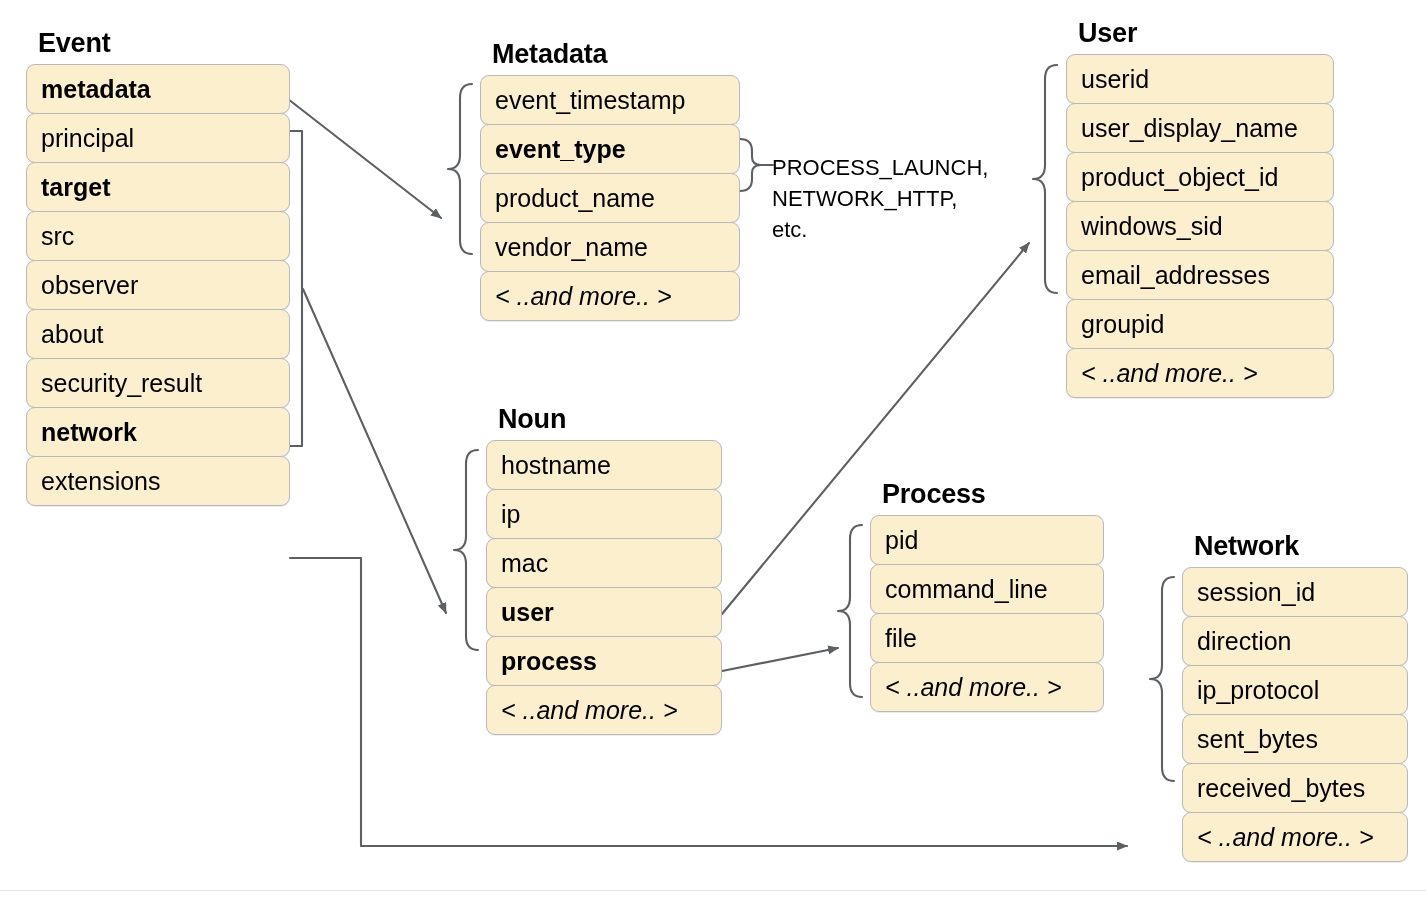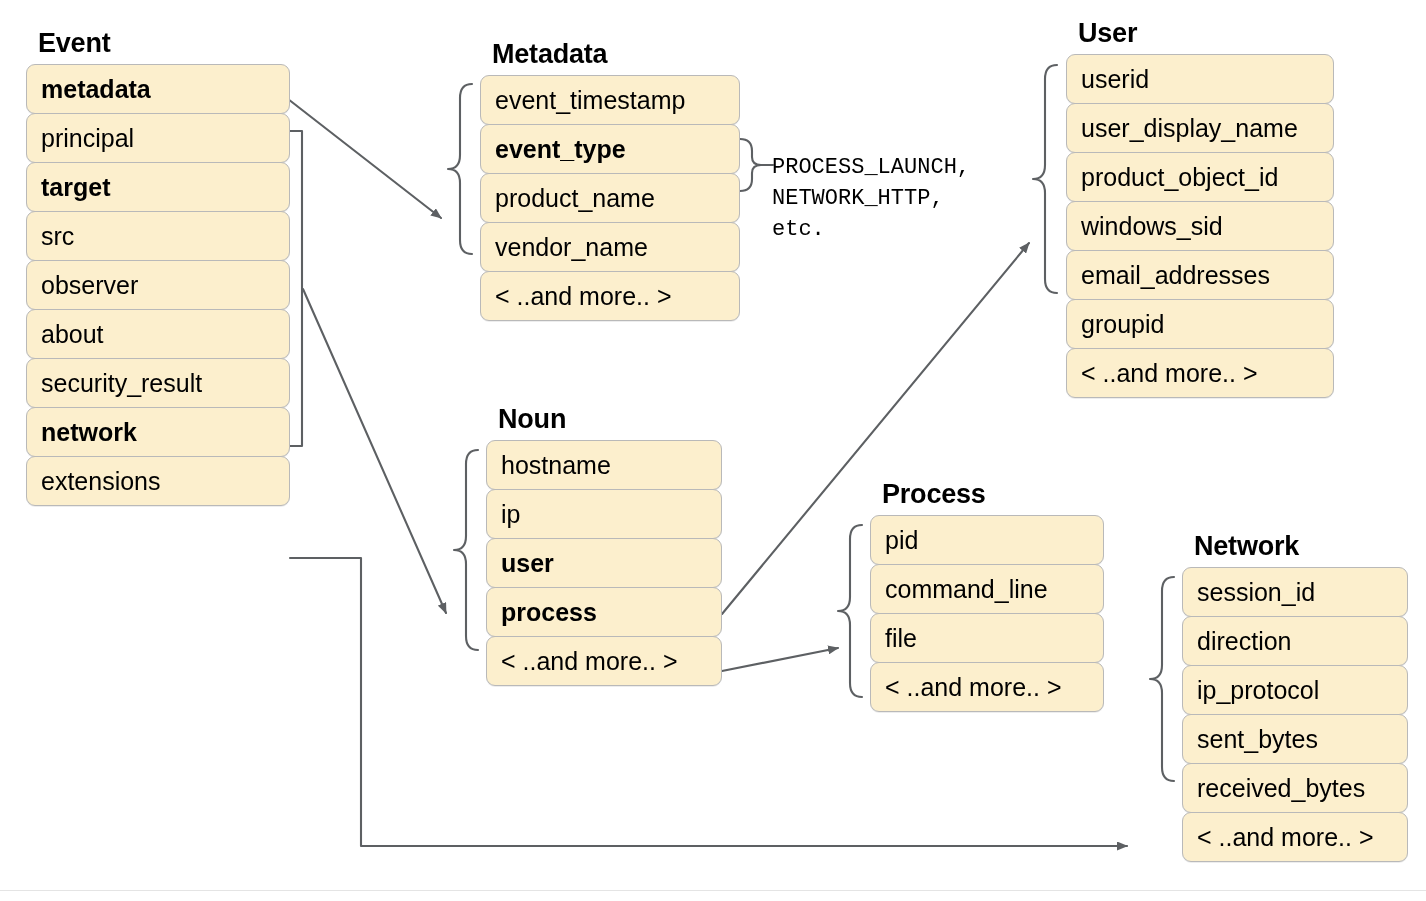--- a/index.html
+++ b/index.html
@@ -58,20 +58,21 @@
     white-space: nowrap;
     box-shadow: 0 1px 0 rgba(0,0,0,0.07);
   }
   .field:first-child {
     margin-top: 0;
   }
   .field.bold {
     font-weight: bold;
   }
   .field.more {
+    font-style: italic;
   }
   .enum-note {
     position: absolute;
     font-size: 22px;
     line-height: 31px;
     color: #000000;
     white-space: nowrap;
   }
   .baseline-rule {
     position: absolute;
@@ -170,21 +171,21 @@
       </div>
       <div class="field">
         <span>vendor_name</span>
       </div>
       <div class="field more">
         <span>&lt; ..and more.. &gt;</span>
       </div>
     </div>
   </div>
 
-  <div class="enum-note" style="left:772px; top:152px;font-family:Liberation Mono, monospace;">
+  <div class="enum-note" style="left:772px; top:152px;">
     <div>PROCESS_LAUNCH,</div>
     <div>NETWORK_HTTP,</div>
     <div>etc.</div>
   </div>
 
   <div class="group" style="left:1066px; top:20px; width:268px;">
     <div class="group-title">User</div>
     <div class="fields">
       <div class="field">
         <span>userid</span>
@@ -212,20 +213,23 @@
 
   <div class="group" style="left:486px; top:406px; width:236px;">
     <div class="group-title">Noun</div>
     <div class="fields">
       <div class="field">
         <span>hostname</span>
       </div>
       <div class="field">
         <span>ip</span>
       </div>
+      <div class="field">
+        <span>mac</span>
+      </div>
       <div class="field bold">
         <span>user</span>
       </div>
       <div class="field bold">
         <span>process</span>
       </div>
       <div class="field more">
         <span>&lt; ..and more.. &gt;</span>
       </div>
     </div>

